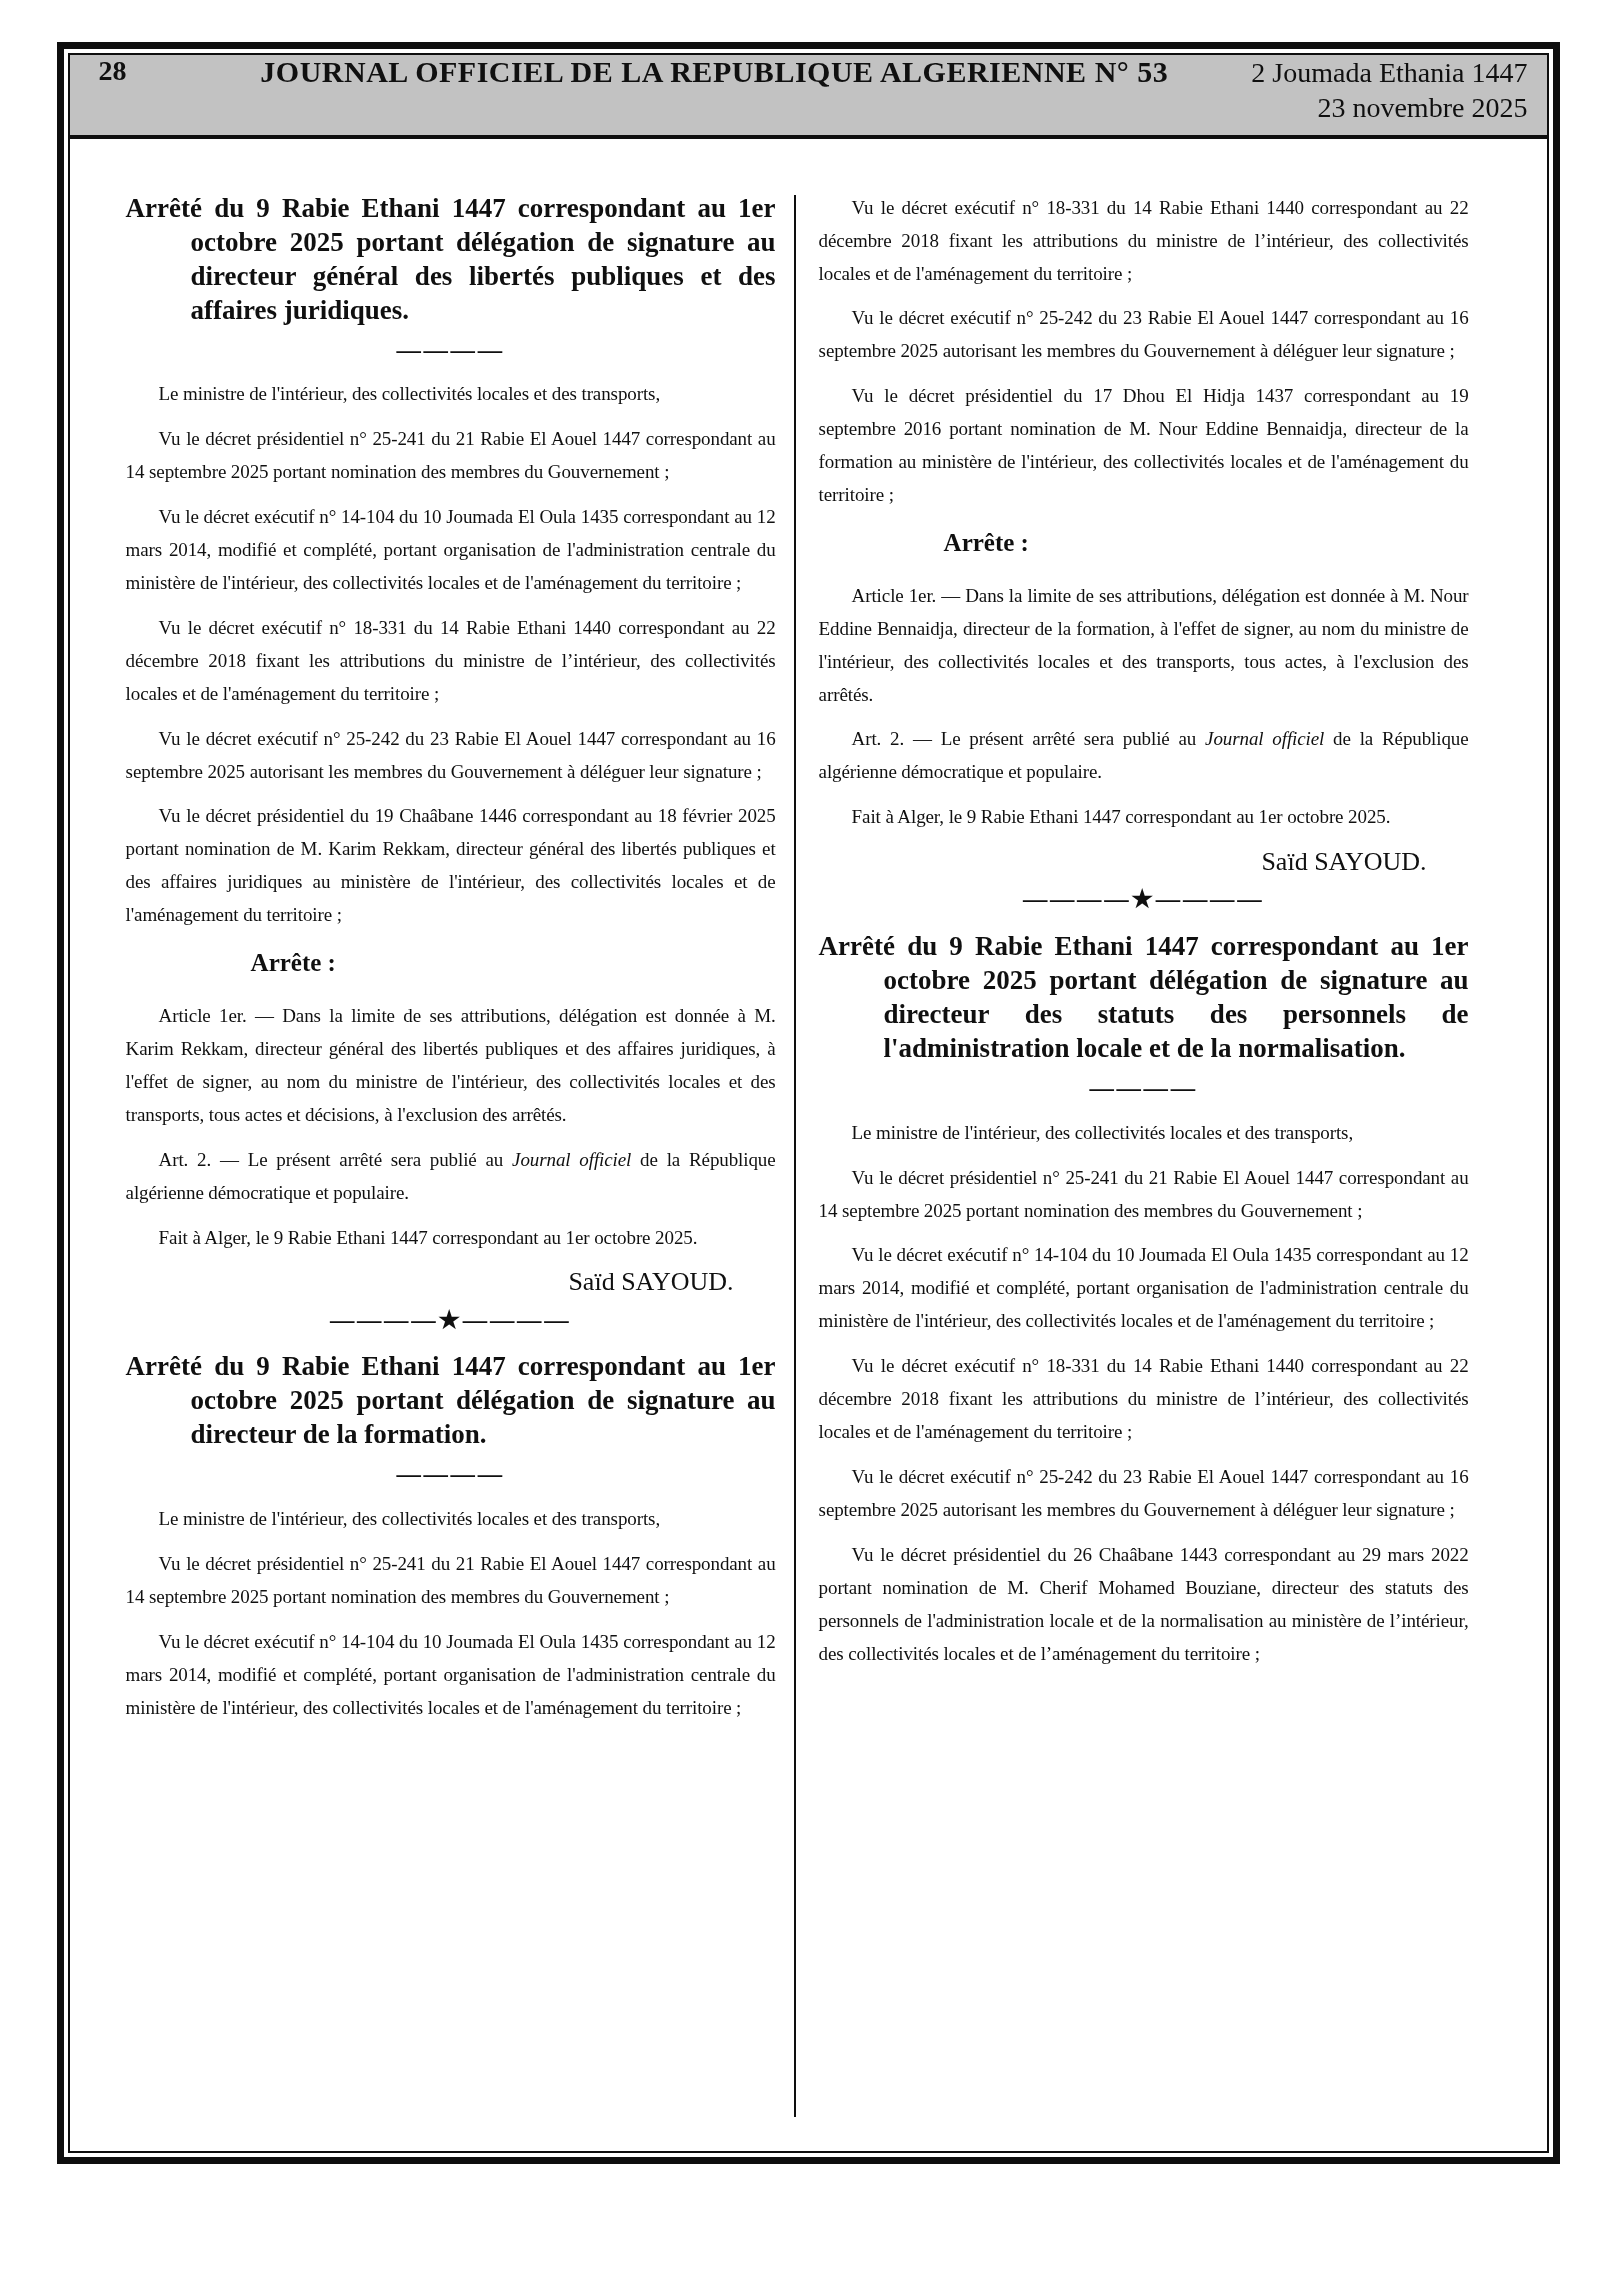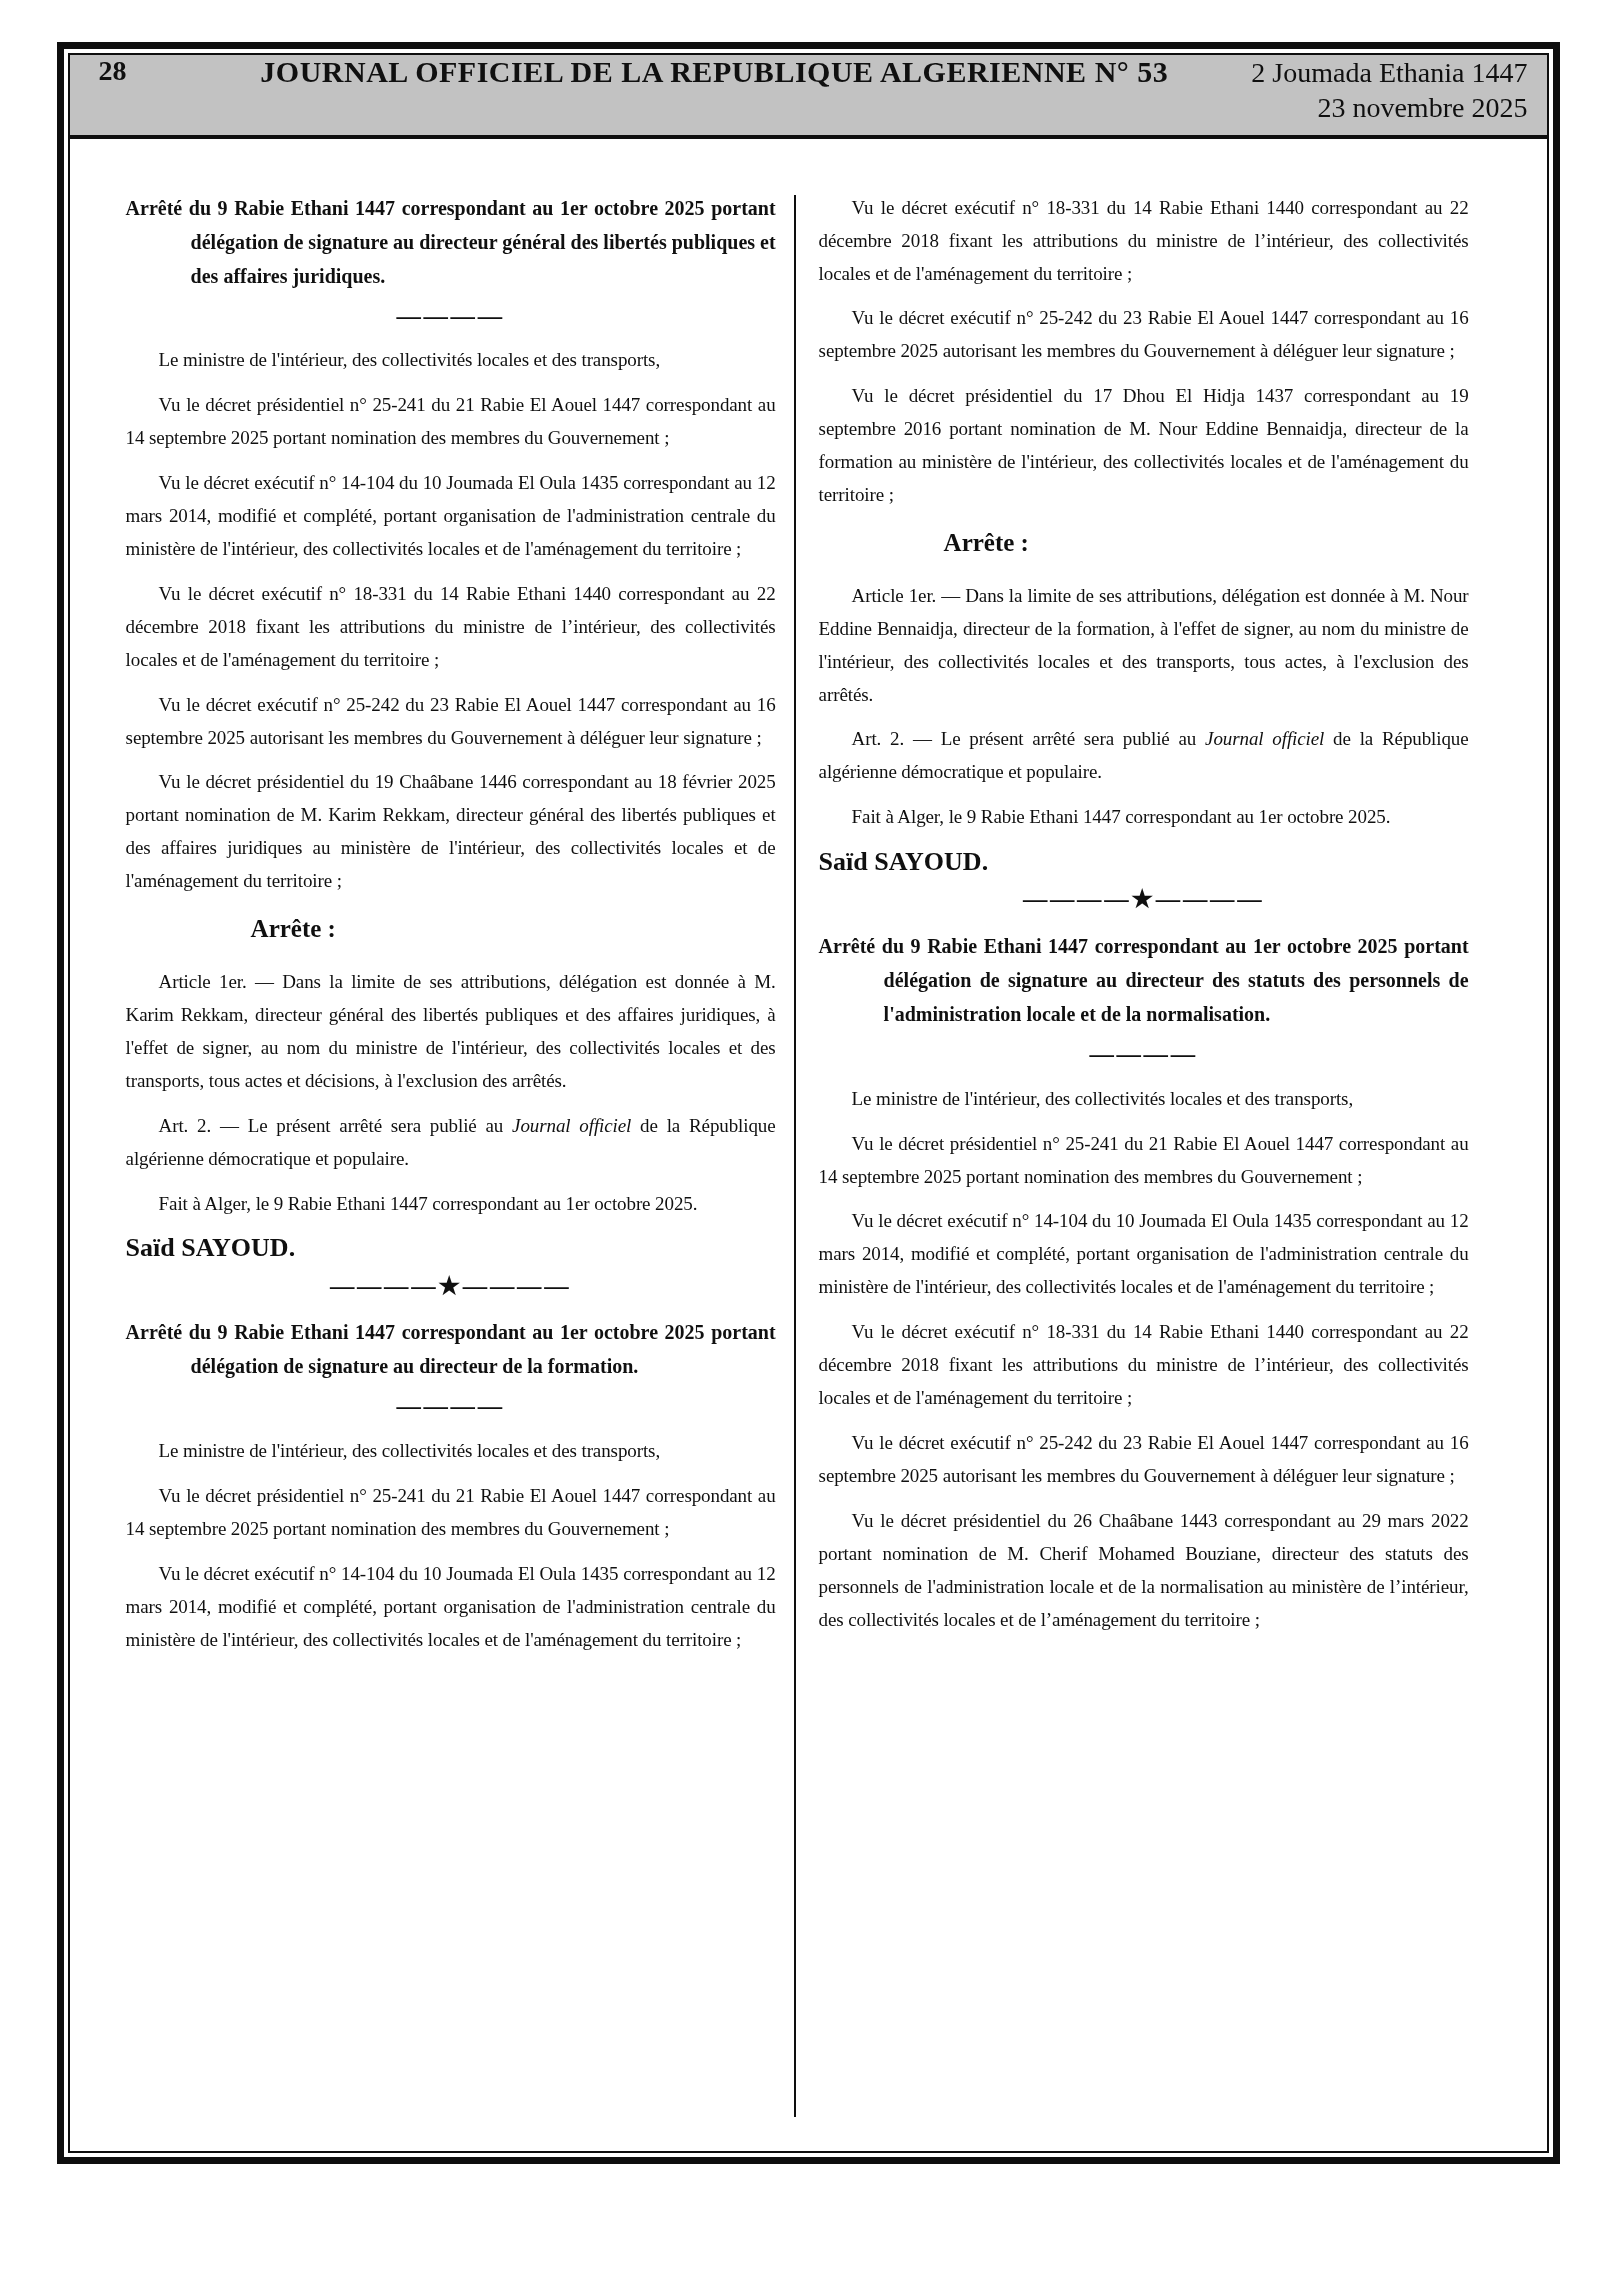--- a/index.html
+++ b/index.html
@@ -48,21 +48,21 @@
     position:absolute;left:724px;top:56px;bottom:34px;width:2.7px;
     background:#0e0e0e;
   }
   .col{
     position:absolute;top:52px;width:650px;
   }
   .col.left{left:56px;}
   .col.right{left:749px;}
 
   .art-title{
-    font-size:20px;line-height:34px;font-weight:bold;
+    font-size:27px;line-height:34px;font-weight:bold;
     margin:0 0 7.2px 0;
     padding-left:65px;text-indent:-65px;
     text-align:justify;
   }
   .para{
     font-size:19px;line-height:33px;
     margin:0 0 11.8px 0;
     text-indent:33px;
     text-align:justify;
     letter-spacing:-0.1px;
@@ -74,23 +74,22 @@
     margin:0 0 12.7px 0;
   }
   .sep.star{margin:3.6px 0 14.5px 0;}
   .arrete{
     font-size:25px;line-height:33px;font-weight:bold;
     margin:14.5px 0 20px 0;
     padding-left:125px;
   }
   .signature{
     font-size:26px;line-height:33px;
-    padding-right:42px;
+    text-align:right;padding-right:42px;
     margin:9px 0 5.4px 0;
-    font-weight:bold;
   }
   .para i{}
 </style>
 </head>
 <body>
 
 <div class="frame">
   <div class="inner">
 
     <div class="band">

